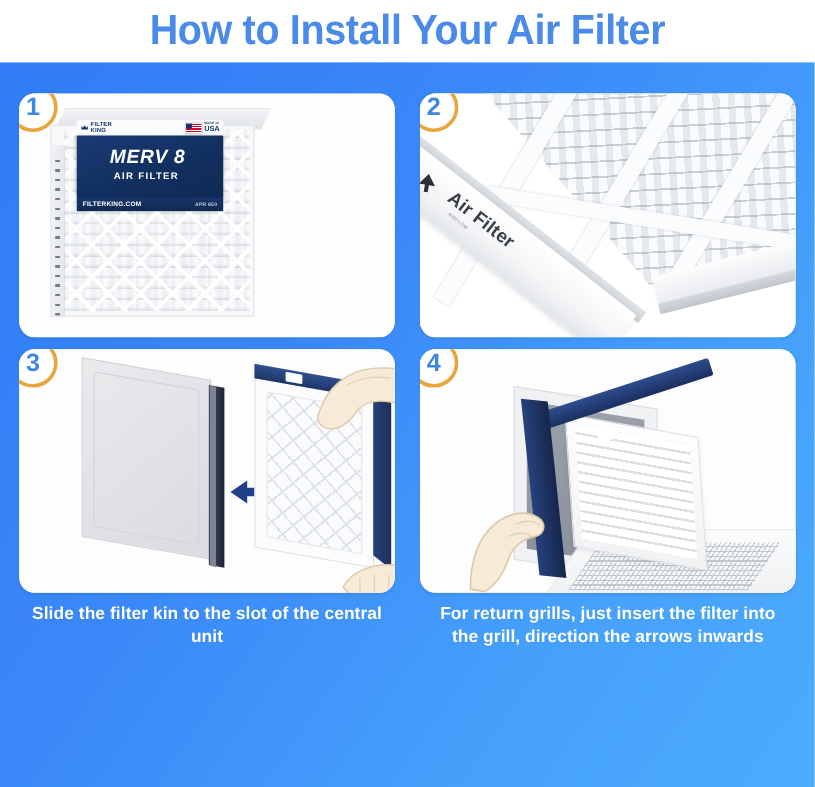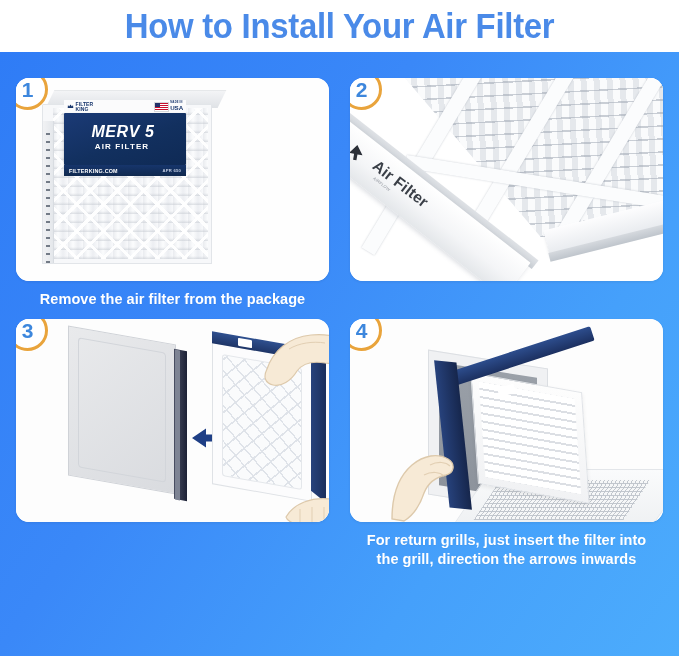--- a/index.html
+++ b/index.html
@@ -565,32 +565,31 @@
                 <div class="usa">
                   <div class="flag"></div>
                   <div class="usa-txt">
                     <span class="usa-made">MADE IN</span>
                     <span class="usa-big">USA</span>
                   </div>
                 </div>
               </div>
 
               <div class="label">
-                <div class="merv">MERV 5</div>
+                <div class="merv">MERV 8</div>
                 <div class="airfilter">AIR FILTER</div>
               </div>
 
               <div class="label-bottom">
                 <span class="site">FILTERKING.COM</span>
                 <span class="apr">APR 650</span>
               </div>
             </div>
           </div>
         </div>
-        <div class="caption">Remove the air filter from the package</div>
       </div>
 
       <div class="step">
         <div class="card">
           <div class="badge">2</div>
 
           <div class="photo2">
             <div class="corner-wrap">
               <div class="mesh"></div>
               <div class="strap s1"></div>
@@ -641,20 +640,21 @@
             <svg class="hand-top" viewBox="0 0 92 62">
               <path d="M8 40 C14 22 30 8 52 6 C72 4 90 10 92 20 C93 30 80 36 66 34 C54 32 44 34 38 42 C32 52 22 58 14 56 C6 54 4 48 8 40 Z" fill="#f7ead6" stroke="#ddc9ab" stroke-width="1.2"></path>
               <path d="M30 20 C40 14 54 12 66 14" fill="none" stroke="#e2cfb3" stroke-width="1"></path>
             </svg>
             <svg class="hand-bottom" viewBox="0 0 62 34">
               <path d="M2 22 C10 8 28 2 46 4 C58 6 62 14 58 22 C54 30 40 34 26 32 C14 30 4 28 2 22 Z" fill="#f7ead6" stroke="#ddc9ab" stroke-width="1.2"></path>
               <path d="M16 14 L16 28 M28 12 L28 30 M40 12 L40 28" stroke="#e2cfb3" stroke-width="1" fill="none"></path>
             </svg>
           </div>
         </div>
+        <div class="caption">Slide the filter kin to the slot of the central unit</div>
       </div>
 
       <div class="step">
         <div class="card">
           <div class="badge">4</div>
 
           <div class="illus">
             <div class="grille-frame">
               <div class="grille-hole"></div>
             </div>

